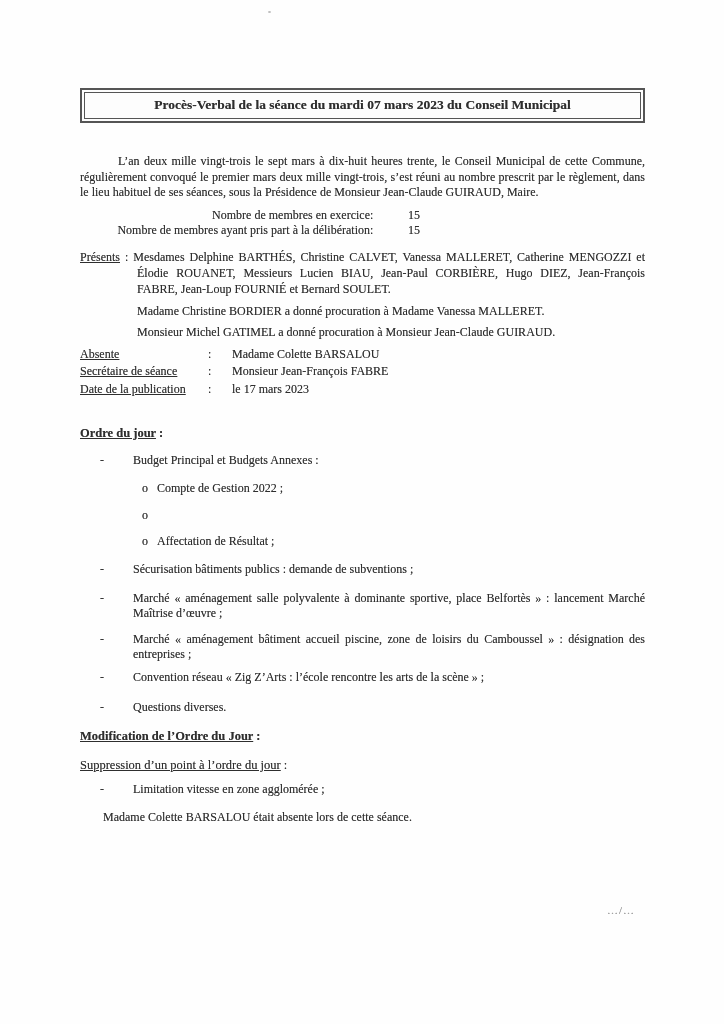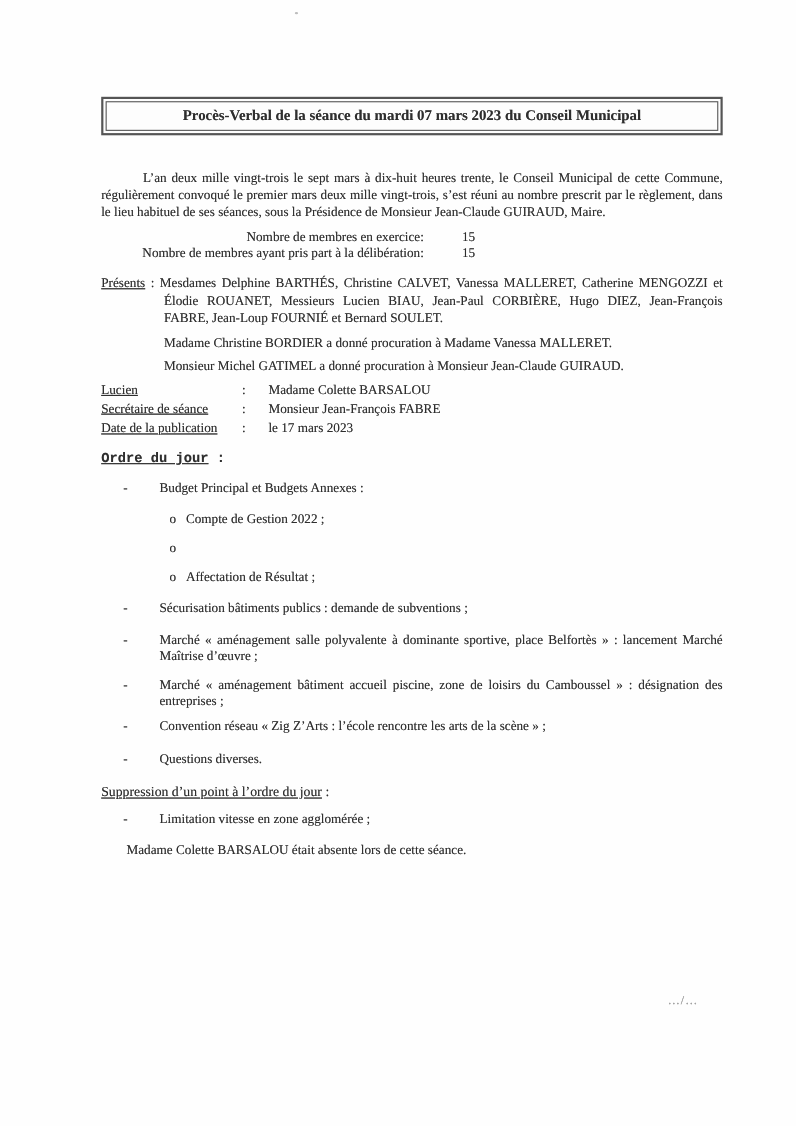--- a/index.html
+++ b/index.html
@@ -3,21 +3,21 @@
 <meta charset="utf-8">
 <style>
   html,body { margin:0; padding:0; background:#e8e8e8; }
   .page {
     position:relative; width:724px; height:1024px; margin:0 auto;
     background:#fefefe;
     font-family:"Liberation Serif","DejaVu Serif",serif;
     font-size:12px; color:#2e2e2e; overflow:hidden;
     text-shadow:0 0 0.4px rgba(60,60,60,.55);
   }
-  .content { position:absolute; left:92px; top:0; width:565px; }
+  .content { position:absolute; left:80px; top:0; width:565px; }
   .u { text-decoration:underline; }
   .bold { font-weight:bold; }
 
   .speck { position:absolute; left:268px; top:11px; width:3px; height:2px; background:#bdbdbd; border-radius:50%; }
 
   .title-box { margin-top:88px; border:2px solid #555; padding:2px; background:#fdfdfd; }
   .title-inner { border:1px solid #555; padding:3px 6px 5px; text-align:center; font-weight:bold; font-size:13.5px; line-height:17px; }
 
   .intro { margin:31px 0 0; line-height:15.5px; text-align:justify; text-indent:38px; }
 
@@ -29,21 +29,21 @@
   .presents { margin-top:11px; line-height:16px; text-align:justify; padding-left:57px; text-indent:-57px; }
   .proxy { margin:7px 0 0; padding-left:57px; line-height:15.5px; }
   .proxy.second { margin-top:5px; }
 
   .info-rows { margin-top:6px; }
   .info-row { display:flex; line-height:17.3px; }
   .info-row .lbl { width:128px; flex:none; }
   .info-row .col { width:24px; flex:none; }
 
   .heading { margin:0; font-size:12.5px; }
-  .h-ordre { margin-top:12px;font-family:Liberation Mono, monospace; }
+  .h-ordre { margin-top:28px; }
   .h-mod { margin-top:13px; }
   .h-sup { margin-top:14px; }
 
   .bullet { display:flex; padding-left:20px; margin-top:12px; }
   .bullet .mk { width:33px; flex:none; }
   .bullet .btxt { flex:1; line-height:15.5px; text-align:justify; }
 
   .sub { display:flex; padding-left:62px; margin-top:13px; }
   .sub .mk { width:15px; flex:none; }
   .sub .btxt { flex:1; line-height:15.5px; }
@@ -85,21 +85,21 @@
       </div>
     </div>
 
     <div class="presents"><span class="u">Présents</span><span> : </span><span>Mesdames Delphine BARTHÉS, Christine CALVET, Vanessa MALLERET, Catherine MENGOZZI et Élodie ROUANET, Messieurs Lucien BIAU, Jean-Paul CORBIÈRE, Hugo DIEZ, Jean-François FABRE, Jean-Loup FOURNIÉ et Bernard SOULET.</span></div>
 
     <p class="proxy">Madame Christine BORDIER a donné procuration à Madame Vanessa MALLERET.</p>
     <p class="proxy second">Monsieur Michel GATIMEL a donné procuration à Monsieur Jean-Claude GUIRAUD.</p>
 
     <div class="info-rows">
       <div class="info-row">
-        <span class="lbl u">Lucien</span>
+        <span class="lbl u">Absente</span>
         <span class="col">:</span>
         <span class="val">Madame Colette BARSALOU</span>
       </div>
       <div class="info-row">
         <span class="lbl u">Secrétaire de séance</span>
         <span class="col">:</span>
         <span class="val">Monsieur Jean-François FABRE</span>
       </div>
       <div class="info-row">
         <span class="lbl u">Date de la publication</span>
@@ -140,20 +140,21 @@
     </div>
     <div class="bullet mt7">
       <span class="mk">-</span>
       <div class="btxt">Convention réseau « Zig Z’Arts : l’école rencontre les arts de la scène » ;</div>
     </div>
     <div class="bullet mt15">
       <span class="mk">-</span>
       <div class="btxt">Questions diverses.</div>
     </div>
 
+    <p class="heading h-mod"><span class="u bold">Modification de l’Ordre du Jour</span><span class="bold"> :</span></p>
 
     <p class="heading h-sup"><span class="u">Suppression d’un point à l’ordre du jour</span><span> :</span></p>
 
     <div class="bullet mt9">
       <span class="mk">-</span>
       <div class="btxt">Limitation vitesse en zone agglomérée ;</div>
     </div>
 
     <p class="closing second">Madame Colette BARSALOU était absente lors de cette séance.</p>
 

